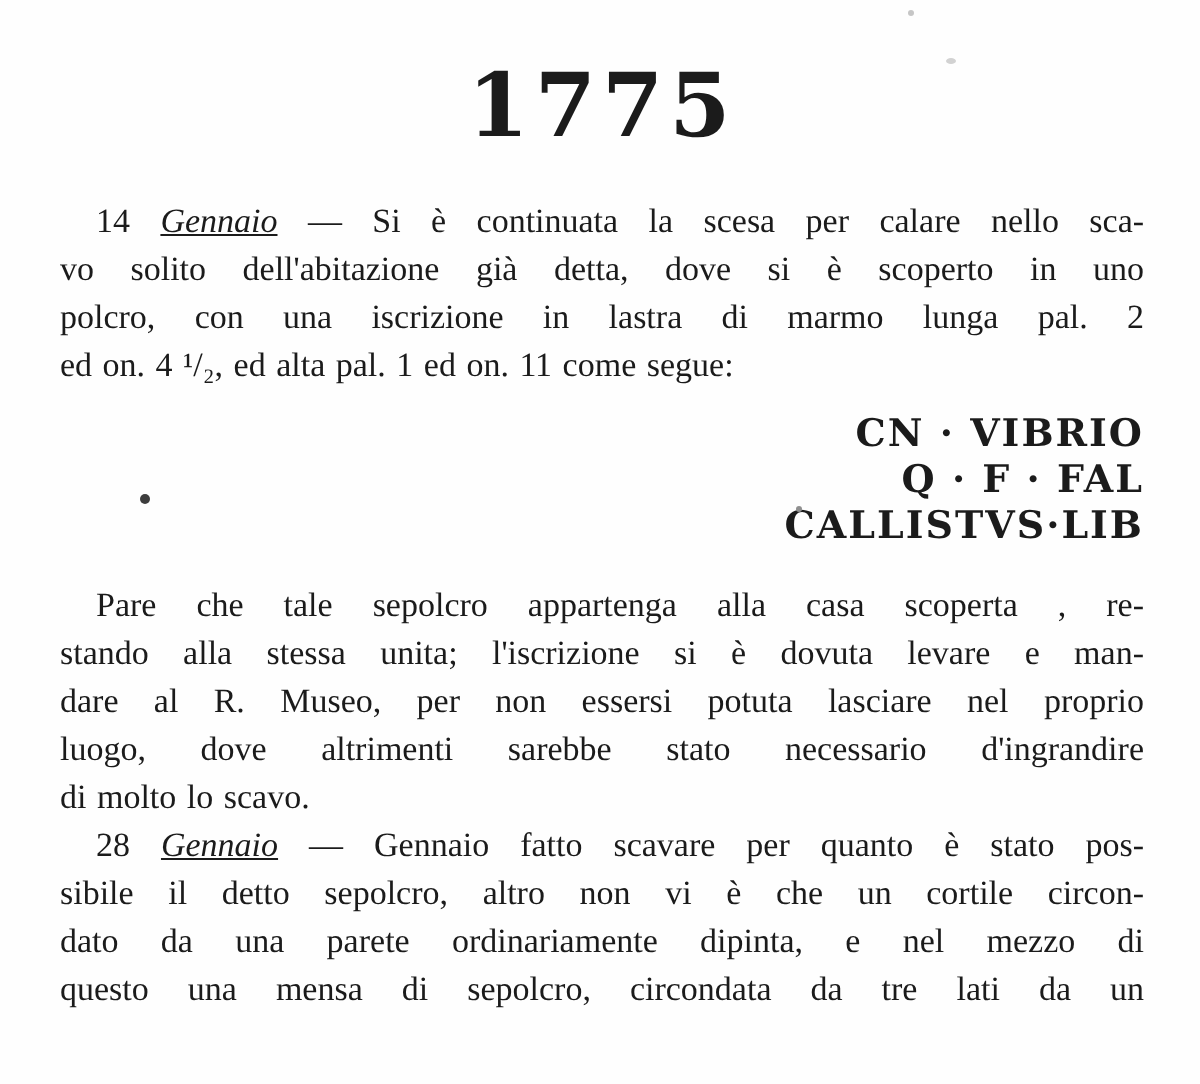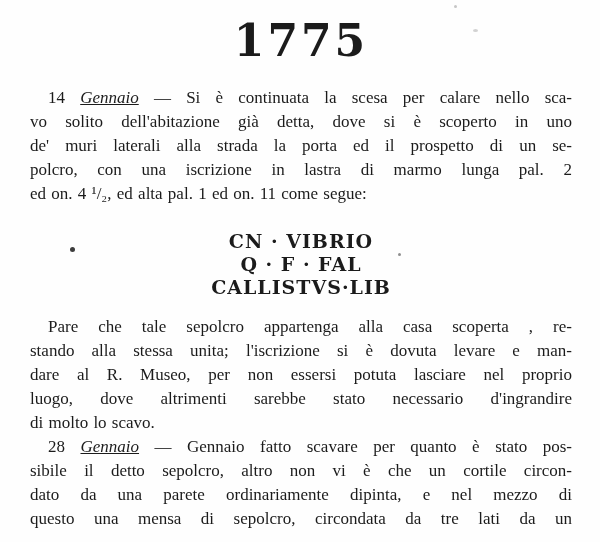--- a/index.html
+++ b/index.html
@@ -1,21 +1,21 @@
 <!DOCTYPE html>
 <html><head>
 <meta charset="utf-8">
 <style>
   html, body { margin: 0; padding: 0; background: #ffffff; }
   .page {
     position: relative;
     width: 600px;
     height: 542px;
     box-sizing: border-box;
-    padding: 16px 28px 0 30px;
+    padding: 29px 28px 0 30px;
     background: #fefefe;
     color: #1b1b1b;
     font-family: "Liberation Serif", "DejaVu Serif", serif;
     overflow: hidden;
   }
   .year {
     margin: 2px 0 22px 0;
     text-align: center;
     font-family: "DejaVu Serif", serif;
     font-weight: bold;
@@ -32,22 +32,22 @@
     text-align: justify;
     text-align-last: justify;
   }
   .line.last {
     text-align: right;
     text-align-last: left;
   }
   .indent { text-indent: 18px; }
   .month { font-style: italic; text-decoration: underline; }
   .inscription {
-    margin: 24px 0 16px 0;
-    text-align: center;
+    margin: 11px 0 16px 0;
+    text-align: right;
     font-family: "DejaVu Serif", serif;
     font-weight: bold;
     font-size: 19px;
     line-height: 23px;
     letter-spacing: 1px;
   }
   .speck {
     position: absolute;
     border-radius: 50%;
   }
@@ -64,21 +64,20 @@
   <span class="speck s1"></span>
   <span class="speck s2"></span>
   <span class="speck s3"></span>
   <span class="speck s4"></span>
 
   <h1 class="year">1775</h1>
 
   <div class="para">
     <div class="line indent"><span>14</span> <span class="month">Gennaio</span> <span>—</span> <span>Si è continuata la scesa per calare nello sca-</span></div>
     <div class="line">vo solito dell'abitazione già detta, dove si è scoperto in uno</div>
-    <div class="line">de' muri laterali alla strada la porta ed il prospetto di un se-</div>
     <div class="line">polcro, con una iscrizione in lastra di marmo lunga pal. 2</div>
     <div class="line last">ed on. 4 ¹/₂, ed alta pal. 1 ed on. 11 come segue:</div>
   </div>
 
   <div class="inscription">
     <div>CN · VIBRIO</div>
     <div>Q · F · FAL</div>
     <div>CALLISTVS·LIB</div>
   </div>
 

